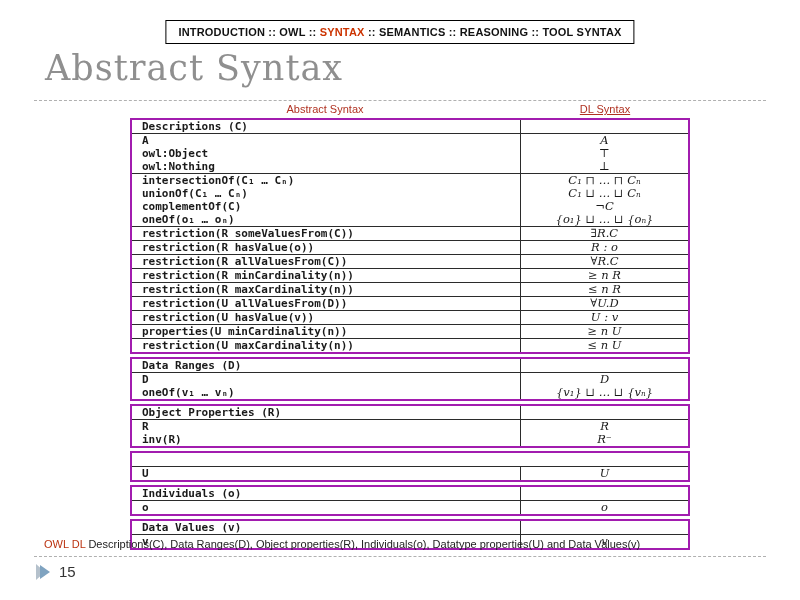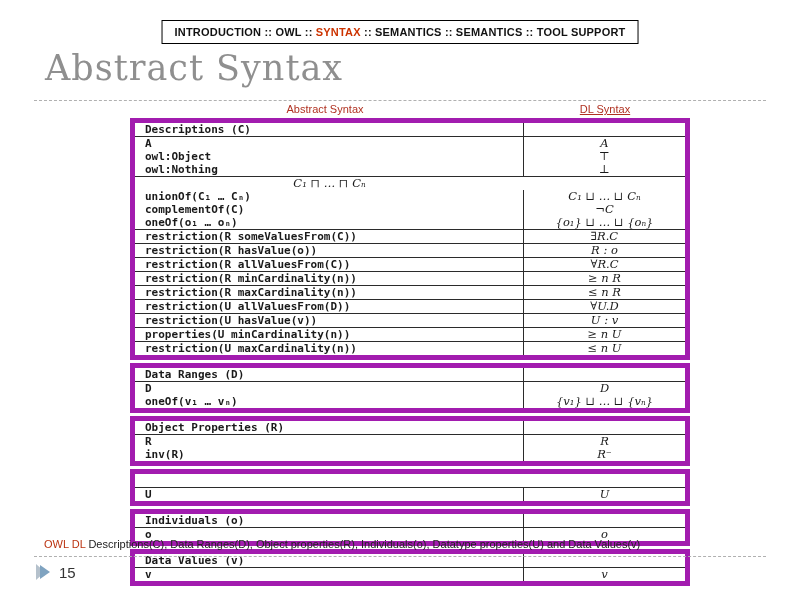--- a/index.html
+++ b/index.html
@@ -30,21 +30,21 @@
   .dash-top    { position:absolute; top:100px; left:34px; right:34px; border-top:1px dashed #b0b0b0; }
   .dash-bottom { position:absolute; top:556px; left:34px; right:34px; border-top:1px dashed #b0b0b0; }
 
   
   .col-label { position:absolute; top:103px; font-size:11px; color:#b03222; text-align:center; }
   .col-label.left-col  { left:130px; width:390px; }
   .col-label.right-col { left:520px; width:170px;text-decoration:underline; }
 
   
   .table-area { position:absolute; left:130px; top:118px; width:560px; }
-  .section { border:5px solid #a21caf; margin-bottom:3px; background:#fff; }
+  .section { border:2px solid #a21caf; margin-bottom:3px; background:#fff; }
   .row { display:grid; grid-template-columns:389px 1fr; }
   .row.sep { border-top:1px solid #2b2b2b; }
   .header-row { border-bottom:1px solid #2b2b2b; }
   .cell { height:13px; line-height:13px; overflow:hidden; white-space:nowrap; }
   .cell.left { padding-left:10px; border-right:1px solid #2b2b2b; }
   .cell.right { text-align:center; }
   .mono, .header-cell {
     font-family:"DejaVu Sans Mono","DejaVu Sans",monospace;
     font-weight:bold; font-size:11px; color:#1a1a1a;
   }
@@ -54,30 +54,30 @@
   }
 
   
   .caption {
     position:absolute; left:44px; top:538px; width:724px;
     font-size:11px; color:#222222;
   }
   .caption .lead { color:#bb3311;text-align:right; }
 
   
-  .footer { position:absolute; left:36px; top:563px; display:flex; align-items:center; gap:8px; }
+  .footer { position:absolute; left:36px; top:563px; display:flex; align-items:flex-start; gap:8px; }
   .page-num { font-size:15px; color:#333; }
 </style>
 </head>
 <body>
 
 <div class="slide">
 
   <div class="topbar">
-    <span>INTRODUCTION :: OWL :: </span><span class="hl">SYNTAX</span><span> :: SEMANTICS :: SEMANTICS :: TOOL SUPPORT</span>
+    <span>INTRODUCTION :: OWL :: </span><span class="hl">SYNTAX</span><span> :: SEMANTICS :: REASONING :: TOOL SYNTAX</span>
   </div>
 
   <h1 class="title">Abstract Syntax</h1>
 
   <div class="dash-top"></div>
 
   <div class="col-label left-col">Abstract Syntax</div>
   <div class="col-label right-col">DL Syntax</div>
 
   <div class="table-area">
@@ -92,20 +92,21 @@
         </div>
         <div class="row">
           <div class="cell left mono">owl:Object</div>
           <div class="cell right dl">⊤</div>
         </div>
         <div class="row">
           <div class="cell left mono">owl:Nothing</div>
           <div class="cell right dl">⊥</div>
         </div>
         <div class="row sep">
+          <div class="cell left mono">intersectionOf(C₁ … Cₙ)</div>
           <div class="cell right dl">C₁ ⊓ … ⊓ Cₙ</div>
         </div>
         <div class="row">
           <div class="cell left mono">unionOf(C₁ … Cₙ)</div>
           <div class="cell right dl">C₁ ⊔ … ⊔ Cₙ</div>
         </div>
         <div class="row">
           <div class="cell left mono">complementOf(C)</div>
           <div class="cell right dl">¬C</div>
         </div>

